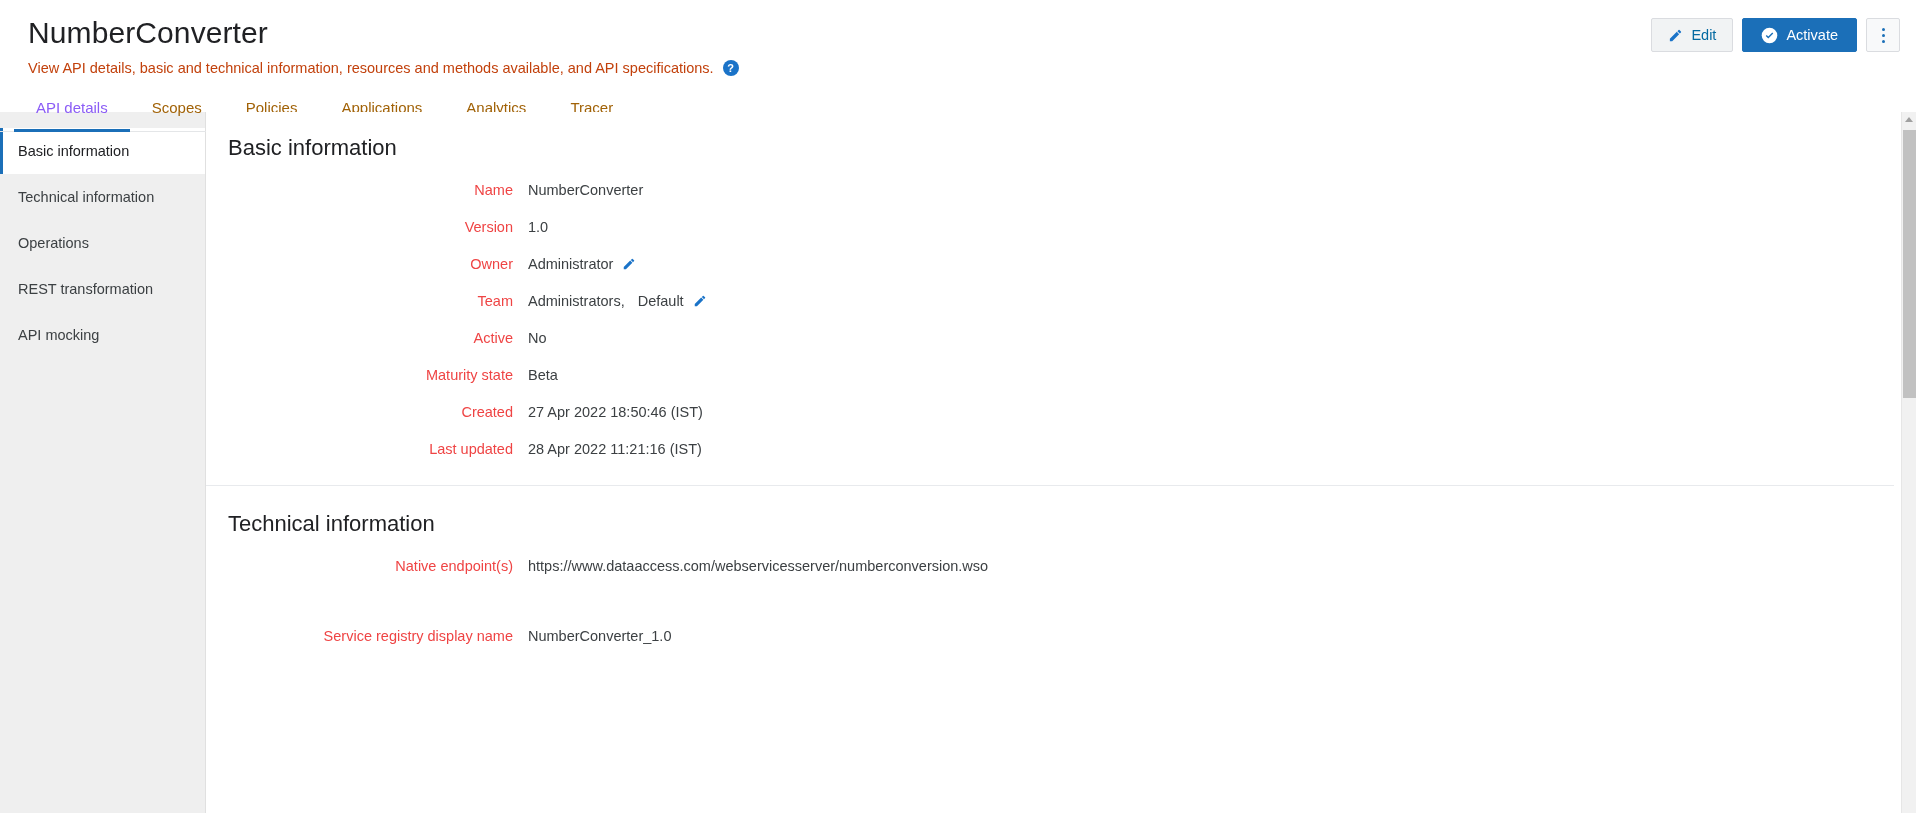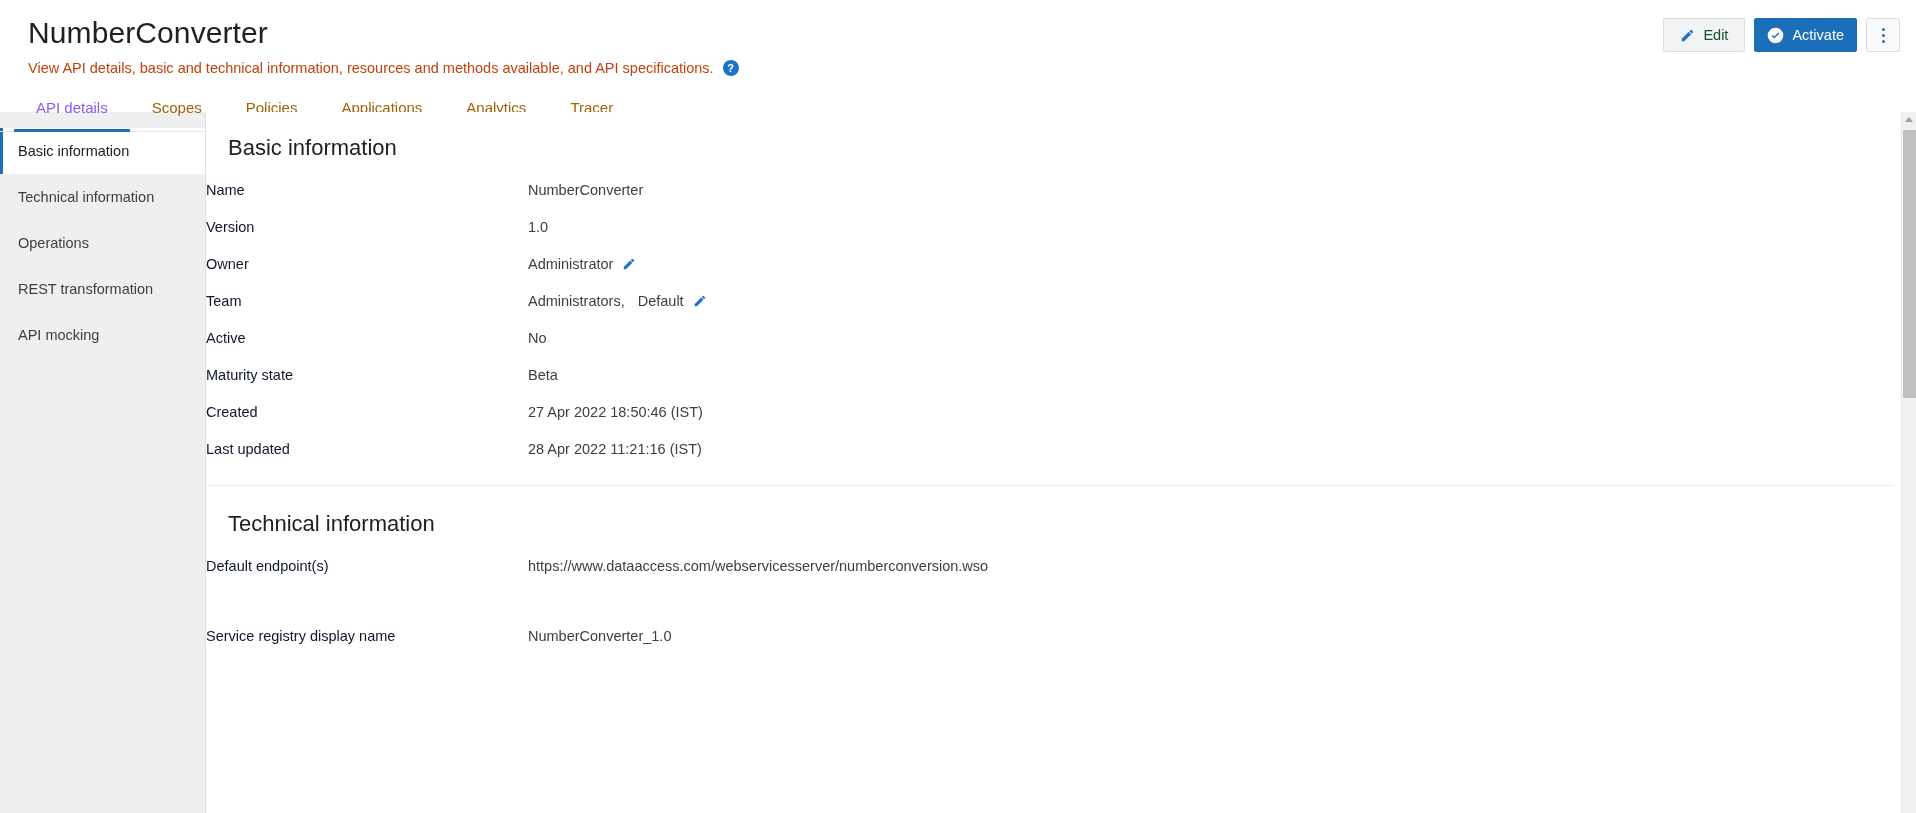--- a/index.html
+++ b/index.html
@@ -38,25 +38,25 @@
   .header-actions {
     position: absolute; top: 18px; right: 16px;
     display: flex; align-items: center; gap: 9px;
   }
   .btn {
     display: inline-flex; align-items: center; justify-content: center;
     gap: 8px; height: 34px; font-size: 14.5px; cursor: pointer;
     border-radius: 2px; padding: 0 16px; white-space: nowrap;
   }
   .btn-edit {
-    background: #f1f3f4; border: 1px solid #dadce0; color: #14532d;
+    background: #f1f3f4; border: 1px solid #dadce0; color: #0369a1;
   }
   .btn-activate {
     background: #1b6fb8; border: 1px solid #1b6fb8; color: #ffffff;
-    padding: 0 12px;
+    padding: 0 18px;
   }
   .btn-kebab {
     width: 34px; height: 34px; padding: 0;
     background: #f8f9fa; border: 1px solid #dadce0;
     display: inline-flex; flex-direction: column; align-items: center;
     justify-content: center; gap: 3px; cursor: pointer; border-radius: 2px;
   }
   .kdot { width: 3px; height: 3px; border-radius: 50%; background: #1b6fb8; }
 
   .pencil-ic { width: 15px; height: 15px; flex: none; }
@@ -97,22 +97,22 @@
   .section { padding: 0 0 0 0; }
   .section-title {
     font-size: 22px; font-weight: 400; color: #202124;
     margin: 0 0 18px 22px; line-height: 28px;
   }
   .divider { height:1px; background:#e8eaed; margin: 26px 22px 24px 0; }
 
   .rows { width: 100%; }
   .row { display: flex; align-items: baseline; margin-bottom: 17px; }
   .row-label {
-    width: 322px; flex: none; 
-    font-size: 14.5px; color: #0f172a; padding-right: 15px; line-height: 20px;
+    width: 322px; flex: none; text-align: right;
+    font-size: 14.5px; color: #ef4444; padding-right: 15px; line-height: 20px;
   }
   .row-value {
     font-size: 14.5px; color: #3c4043; line-height: 20px;
     display: flex; align-items: center; gap: 9px;
   }
   .row-value .multi { display: flex; align-items: flex-end; gap: 13px; }
   .inline-edit { cursor: pointer; display: inline-flex; }
 
   .row.tall { margin-bottom: 50px; }
 
@@ -274,21 +274,21 @@
       </div>
 
       <div class="divider"></div>
 
       <div class="section tech">
         <div class="section-title">Technical information</div>
 
         <div class="rows">
 
           <div class="row tall">
-            <div class="row-label">Default endpoint(s)</div>
+            <div class="row-label">Native endpoint(s)</div>
             <div class="row-value">
               <span>https://www.dataaccess.com/webservicesserver/numberconversion.wso</span>
             </div>
           </div>
 
           <div class="row">
             <div class="row-label">Service registry display name</div>
             <div class="row-value">
               <span>NumberConverter_1.0</span>
             </div>

